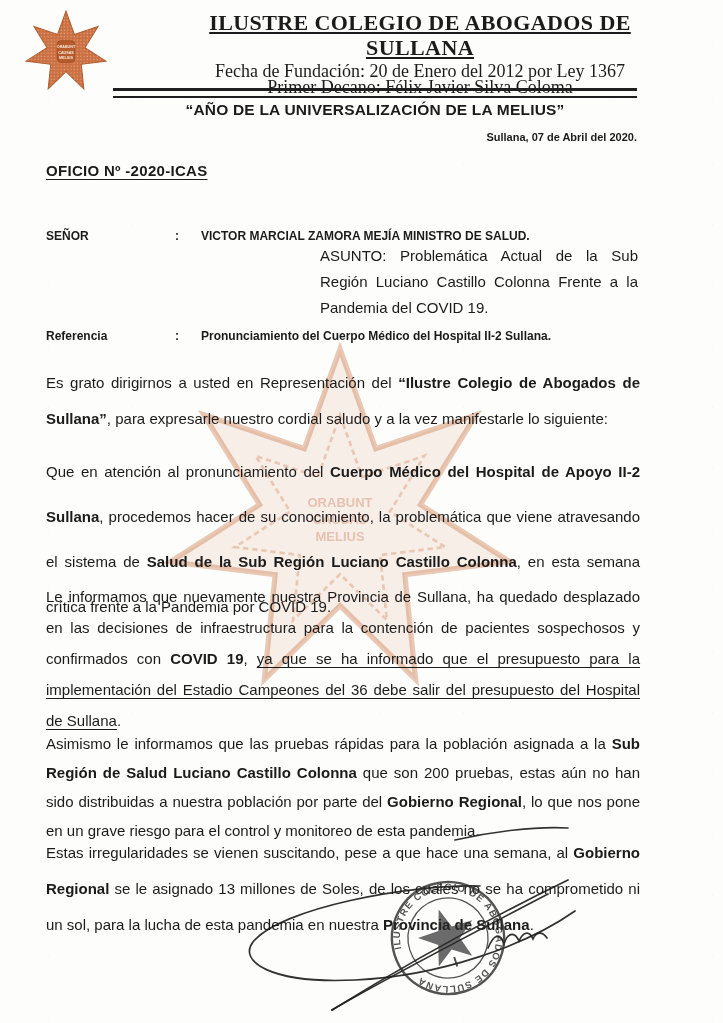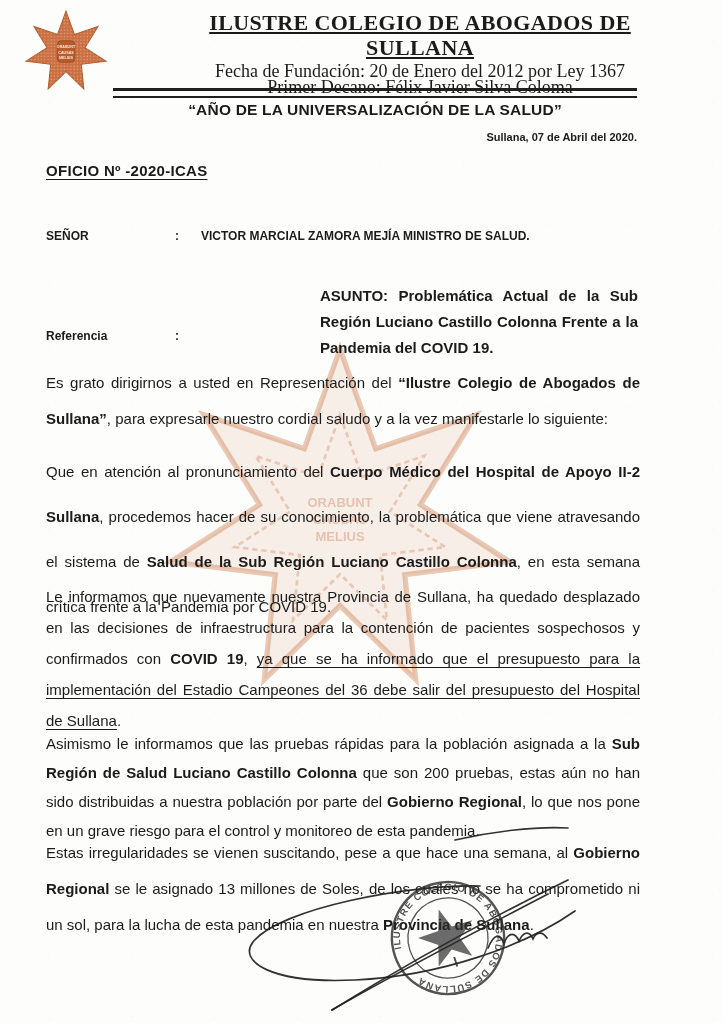--- a/index.html
+++ b/index.html
@@ -32,22 +32,22 @@
   
   .date-line{right:86px;top:131px;font-weight:bold;font-size:11px;}
   .oficio{left:46px;top:162px;font-weight:bold;font-size:15px;
     text-decoration:underline;text-underline-offset:3px;letter-spacing:.3px;}
   .row{left:46px;width:594px;display:flex;font-weight:bold;font-size:12px;margin-top:19px;}
   .row .lbl{width:129px;flex:none;}
   .row .sep{width:26px;flex:none;}
   .row .val{flex:1;}
   #senor-row{top:210px;}
   #ref-row{top:310px;}
-  .asunto{left:320px;top:243px;width:318px;font-weight:bold;font-size:15px;
-    line-height:26px;text-align:justify;margin-top:40px;}
+  .asunto{left:320px;top:243px;width:318px;font-weight:normal;font-size:15px;
+    line-height:26px;text-align:justify;}
 
   
   .para{left:46px;width:594px;text-align:justify;font-size:15px;}
   #p1{top:350px;line-height:36px;}
   #p2{top:434px;line-height:45px;}
   #p3{top:566px;line-height:31px;}
   #p4{top:714px;line-height:29px;}
   #p5{top:820px;line-height:36px;}
   .b{font-weight:bold;}
   .u{text-decoration:underline;text-underline-offset:3px;}
@@ -98,40 +98,41 @@
 
     <div class="abs org-block">
       <div class="org-name">ILUSTRE COLEGIO DE ABOGADOS DE</div>
       <div class="org-name">SULLANA</div>
       <div class="org-sub first">Fecha de Fundación: 20 de Enero del 2012 por Ley 1367</div>
       <div class="org-sub">Primer Decano: Félix Javier Silva Coloma</div>
     </div>
 
     <div class="abs rule-double"></div>
 
-    <div class="abs motto">“AÑO DE LA UNIVERSALIZACIÓN DE LA SALUD”</div>
+    <div class="abs motto">“AÑO DE LA UNIVERSALIZACIÓN DE LA MELIUS”</div>
 
     <div class="abs date-line">Sullana, 07 de Abril del 2020.</div>
 
     <div class="abs oficio">OFICIO Nº  -2020-ICAS</div>
 
     <div id="senor-row" class="abs row">
       <span class="lbl">SEÑOR</span>
       <span class="sep">:</span>
       <span class="val">VICTOR MARCIAL ZAMORA MEJÍA MINISTRO DE SALUD.</span>
     </div>
 
     <div class="abs asunto">
       <span>ASUNTO:</span>
       <span>Problemática Actual de la Sub Región Luciano Castillo Colonna Frente a la Pandemia del COVID 19.</span>
     </div>
 
     <div id="ref-row" class="abs row">
       <span class="lbl">Referencia</span>
       <span class="sep">:</span>
+      <span class="val">Pronunciamiento del Cuerpo Médico del Hospital II-2 Sullana.</span>
     </div>
 
     <p id="p1" class="abs para"><span>Es grato dirigirnos a usted en Representación del </span><span class="b">“Ilustre Colegio de Abogados de Sullana”</span><span>, para expresarle nuestro cordial saludo y a la vez manifestarle lo siguiente:</span></p>
 
     <p id="p2" class="abs para"><span>Que en atención al pronunciamiento del </span><span class="b">Cuerpo Médico del Hospital de Apoyo II-2 Sullana</span><span>, procedemos hacer de su conocimiento, la problemática que viene atravesando el sistema de </span><span class="b">Salud de la Sub Región Luciano Castillo Colonna</span><span>, en esta semana crítica frente a la Pandemia por COVID 19.</span></p>
 
     <p id="p3" class="abs para"><span>Le informamos que nuevamente nuestra Provincia de Sullana, ha quedado desplazado en las decisiones de infraestructura para la contención de pacientes sospechosos y confirmados con </span><span class="b">COVID 19</span><span>, </span><span class="u">ya que se ha informado que el presupuesto para la implementación del Estadio Campeones del 36 debe salir del presupuesto del Hospital de Sullana</span><span>.</span></p>
 
     <p id="p4" class="abs para"><span>Asimismo le informamos que las pruebas rápidas para la población asignada a la </span><span class="b">Sub Región de Salud Luciano Castillo Colonna</span><span> que son 200 pruebas, estas aún no han sido distribuidas a nuestra población por parte del </span><span class="b">Gobierno Regional</span><span>, lo que nos pone en un grave riesgo para el control y monitoreo de esta pandemia.</span></p>
 

